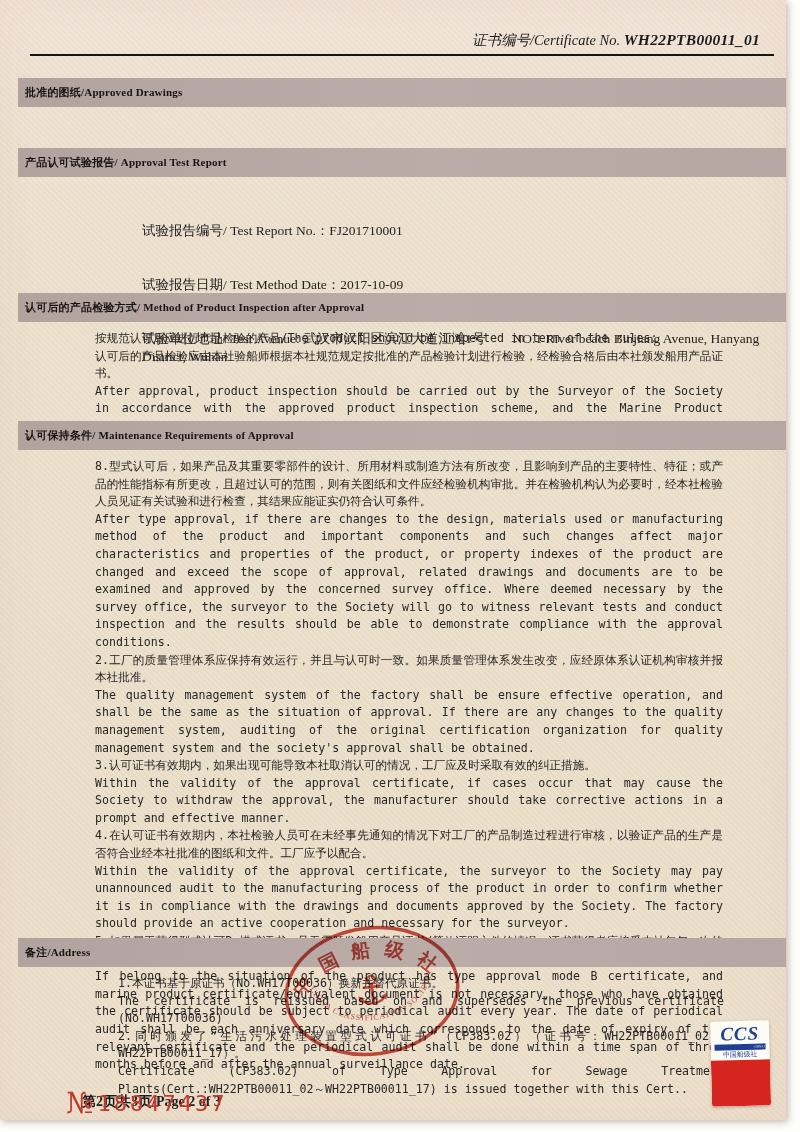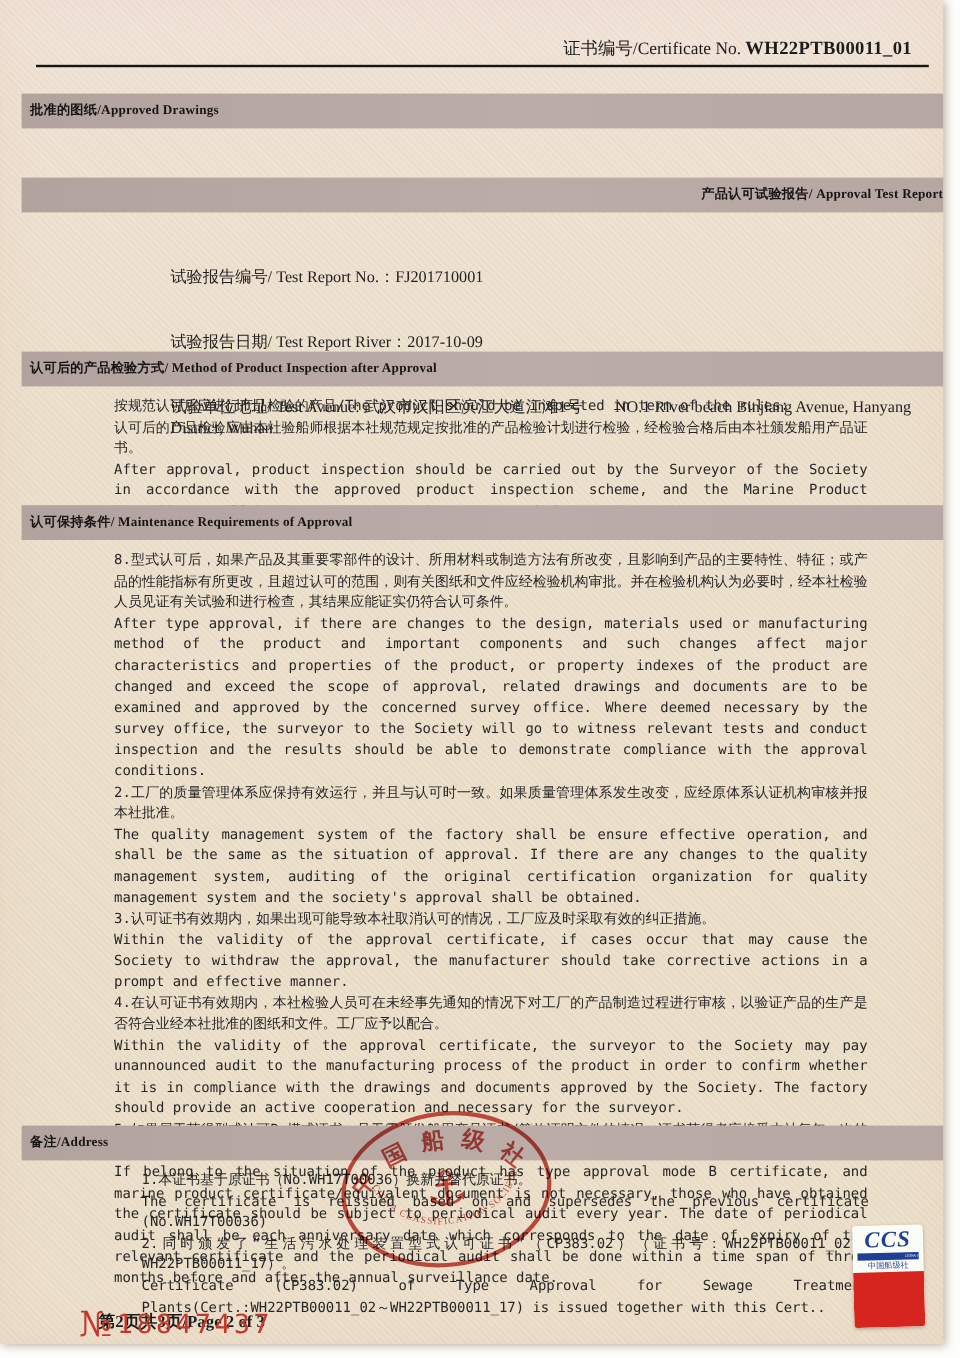--- a/index.html
+++ b/index.html
@@ -5,21 +5,21 @@
   html,body{margin:0;padding:0;}
   body{width:800px;height:1132px;background:#fbfbf9;font-family:"Liberation Serif","DejaVu Serif",serif;}
   .scan{position:relative;width:800px;height:1132px;overflow:hidden;background:#fdfdfb;}
   .paper{
     position:absolute;left:0;top:0;width:786px;height:1120px;
     background:linear-gradient(180deg,#f2e4da 0%,#efe2d3 6%,#ece0cd 28%,#ebdfca 70%,#ecdfcb 100%);
     box-shadow:2px 2px 7px rgba(120,100,80,.45), inset 0 0 40px rgba(210,180,150,.18);
   }
   .texture{position:absolute;inset:0;pointer-events:none;
     background:repeating-linear-gradient(45deg,rgba(255,255,255,.05) 0 2px,rgba(160,130,100,.035) 2px 4px);}
-  .cert-line{position:absolute;top:31px;right:26px;font-size:14.5px;color:#1c1c1c;}
+  .cert-line{position:absolute;top:31px;right:26px;font-size:14.5px;color:#1c1c1c;font-style:italic;}
   .cert-line b{font-size:15.5px;letter-spacing:.3px;}
   .rule{position:absolute;top:54px;left:30px;width:744px;height:2px;background:#151515;}
   .bar{
     position:absolute;left:18px;width:768px;height:29px;
     background:linear-gradient(90deg,#b2a39f 0%,#bbaca8 55%,#b6a7a3 100%);
     color:#181414;font-weight:bold;font-size:11px;line-height:29px;padding-left:7px;box-sizing:border-box;
     letter-spacing:.2px;
   }
   .fieldblock{position:absolute;left:95px;width:645px;font-size:13.5px;color:#222;line-height:18px;white-space:pre-wrap;margin-left:47px;}
   .fieldrow{white-space:pre-wrap;}
@@ -58,24 +58,24 @@
     <div class="texture"></div>
 
     <div class="cert-line"><span>证书编号/Certificate No. </span><b>WH22PTB00011_01</b></div>
     <div class="rule"></div>
 
     <div class="bar" style="top:78px;">批准的图纸/Approved Drawings</div>
     <div class="fieldblock" style="top:117px;">
       <div class="fieldrow"><span>图纸批准号/ Drawings Approval No.：</span><span>WH16A00047</span></div>
     </div>
 
-    <div class="bar" style="top:148px;text-align:right;">产品认可试验报告/ Approval Test Report</div>
+    <div class="bar" style="top:148px;">产品认可试验报告/ Approval Test Report</div>
     <div class="fieldblock" style="top:186px;">
       <div class="fieldrow"><span>试验报告编号/ Test Report No.：</span><span>FJ201710001</span></div>
-      <div class="fieldrow"><span>试验报告日期/ Test Report River：</span><span>2017-10-09</span></div>
+      <div class="fieldrow"><span>试验报告日期/ Test Method Date：</span><span>2017-10-09</span></div>
       <div class="fieldrow"><span>试验单位地址/ Test Avenue: </span><span>武汉市汉阳区滨江大道江滩1号　　NO.1 River beach Binjiang Avenue, Hanyang District, Wuhan</span></div>
     </div>
 
     <div class="bar" style="top:293px;">认可后的产品检验方式/ Method of Product Inspection after Approval</div>
     <div class="para" style="top:330px;">
       <p>按规范认可后应进行产品检验的产品/The product should be inspected in term of the rules:</p>
       <p>认可后的产品检验应由本社验船师根据本社规范规定按批准的产品检验计划进行检验，经检验合格后由本社颁发船用产品证书。</p>
       <p>After approval, product inspection should be carried out by the Surveyor of the Society in accordance with the approved product inspection scheme, and the Marine Product Certificate will be issued by the Society upon satisfactory inspection.</p>
     </div>
 

